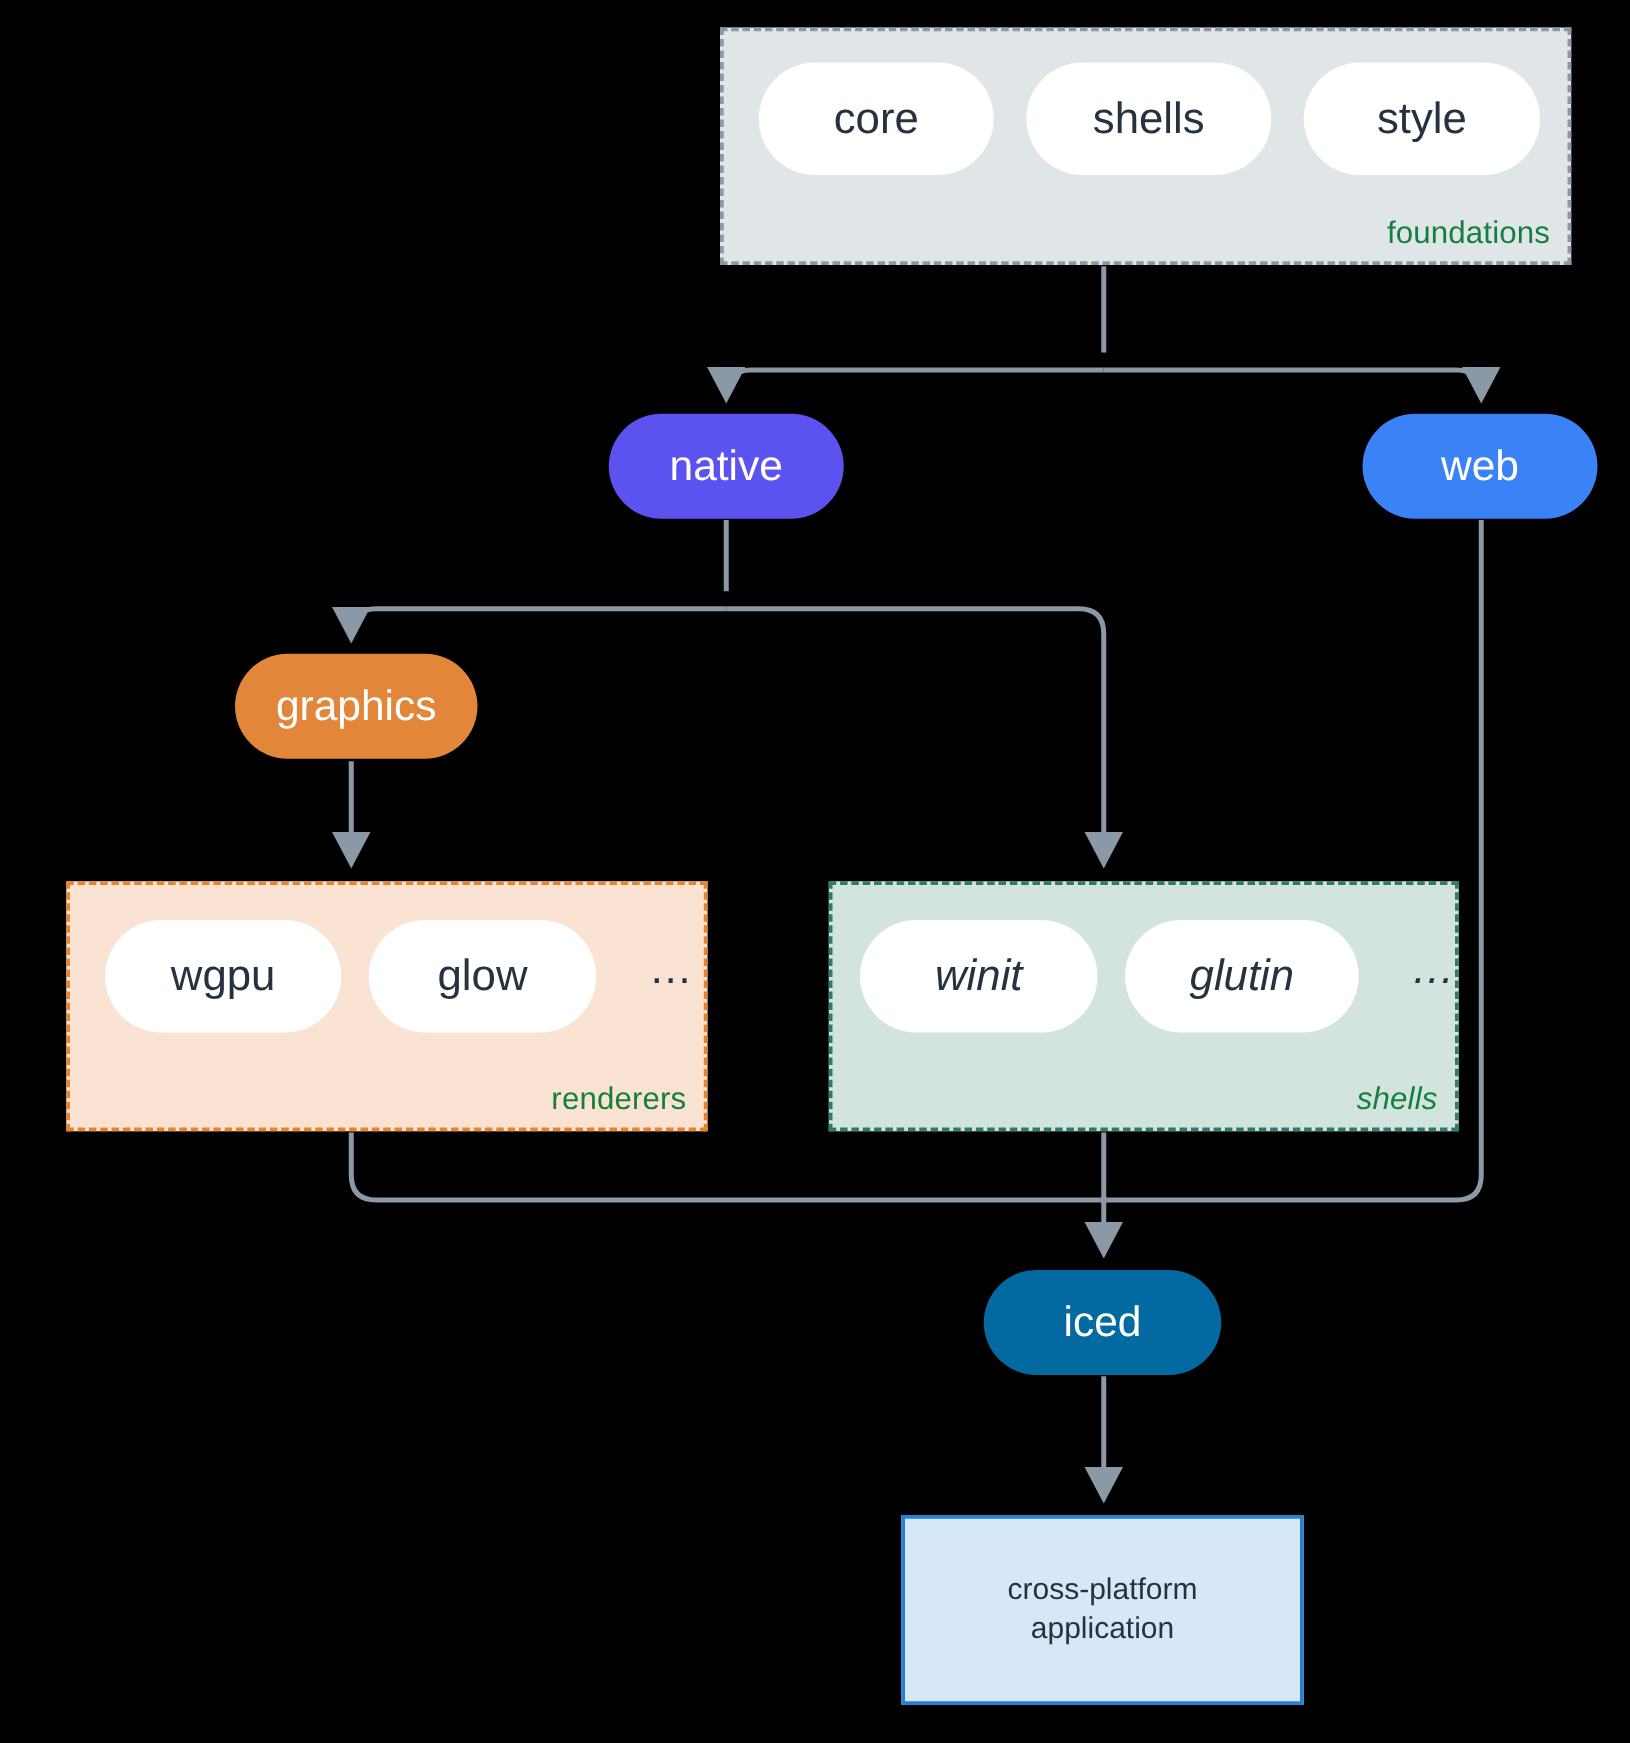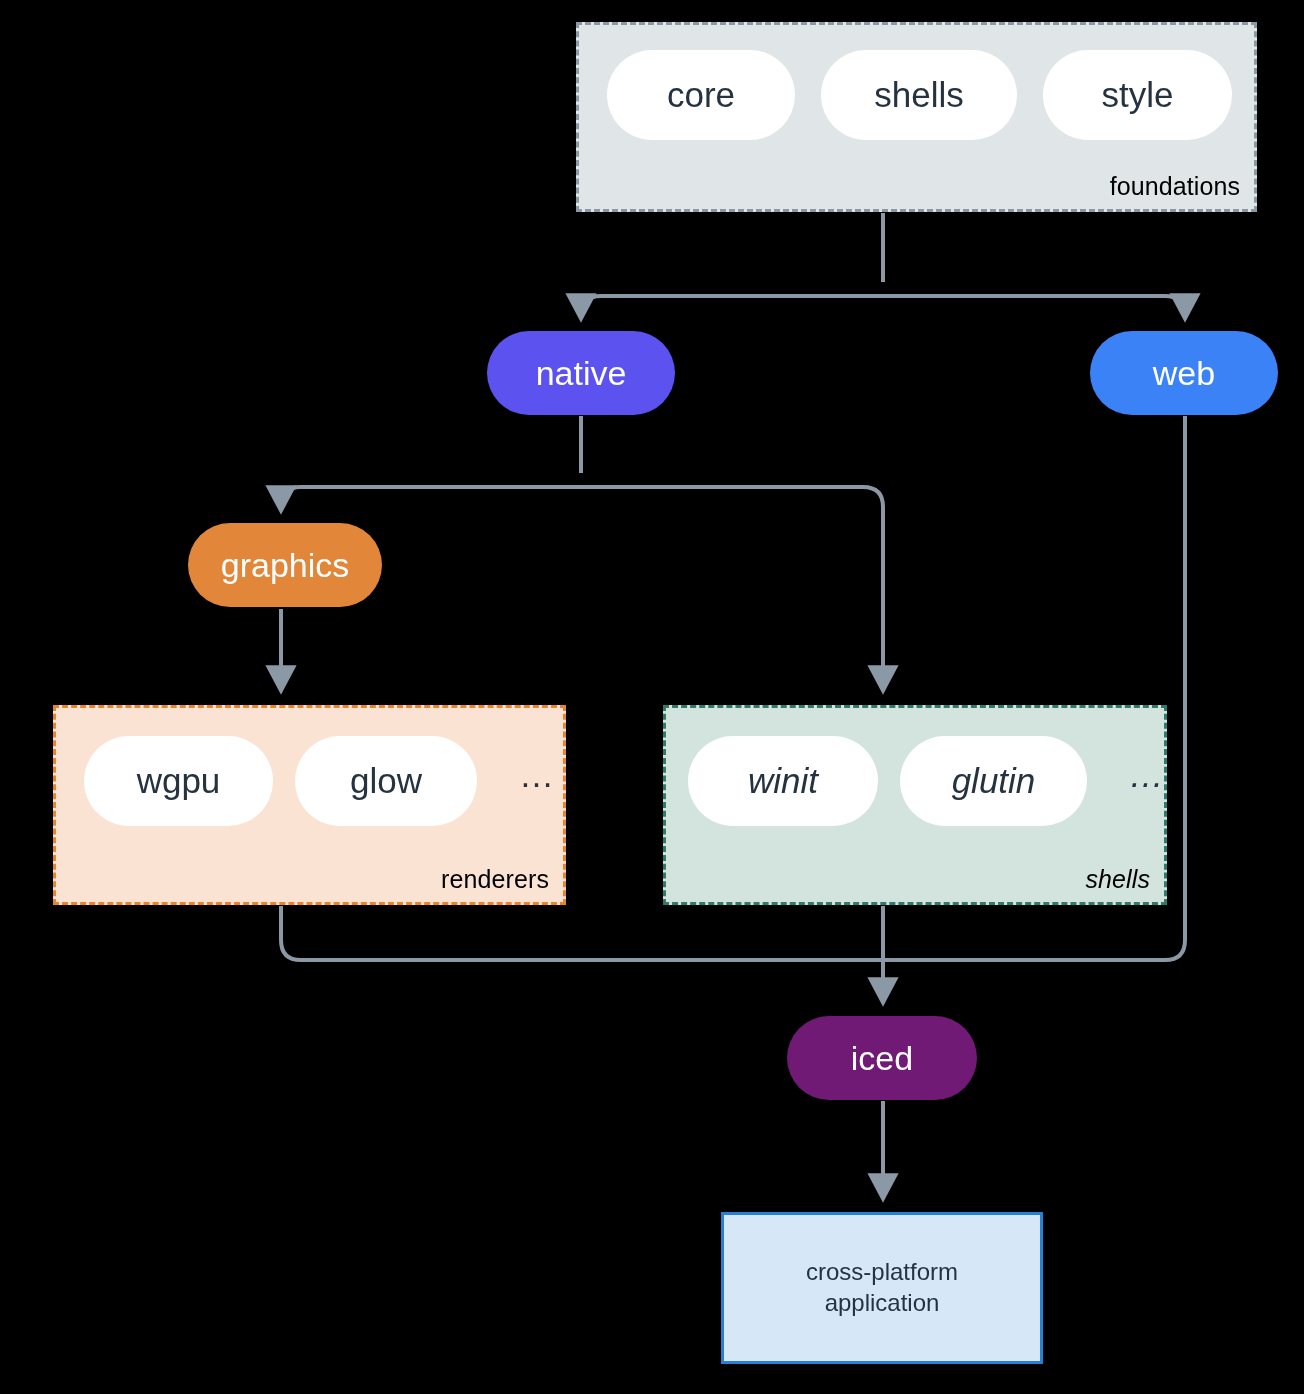--- a/index.html
+++ b/index.html
@@ -35,21 +35,21 @@
   .group .chips {
     position: absolute;
     display: flex;
     align-items: center;
   }
   .group-label {
     position: absolute;
     right: 14px;
     bottom: 8px;
     font-size: 25px;
-    color: #000000;
+    color: #15803d;
     letter-spacing: 0.1px;
     white-space: nowrap;
   }
 
   #group-foundations {
     left: 545px; top: 22px; width: 681px; height: 190px;
     background: #e0e5e8;
     border-color: #8b98a5;
   }
   #group-foundations .chips { left: 28px; top: 25px; gap: 26px; }
@@ -108,21 +108,21 @@
     align-items: center;
     justify-content: center;
     color: #ffffff;
     font-size: 34px;
     white-space: nowrap;
     box-sizing: border-box;
   }
   #node-native   { left: 487px; top: 331px; width: 188px; height: 84px; background: #5c52f0; }
   #node-web      { left: 1090px; top: 331px; width: 188px; height: 84px; background: #3b82f6; }
   #node-graphics { left: 188px; top: 523px; width: 194px; height: 84px; background: #e2863a; }
-  #node-iced     { left: 787px; top: 1016px; width: 190px; height: 84px; background: #701a75; }
+  #node-iced     { left: 787px; top: 1016px; width: 190px; height: 84px; background: #0369a1; }
 
   
   #node-application {
     position: absolute;
     left: 721px; top: 1212px; width: 322px; height: 152px;
     background: #d6e8f8;
     border: 3px solid #2681d4;
     box-sizing: border-box;
     display: flex;
     flex-direction: column;

